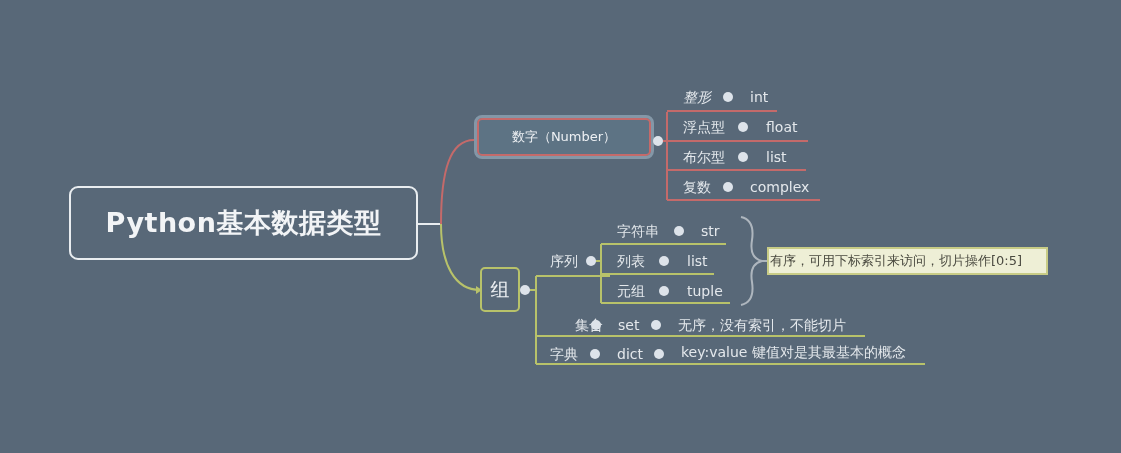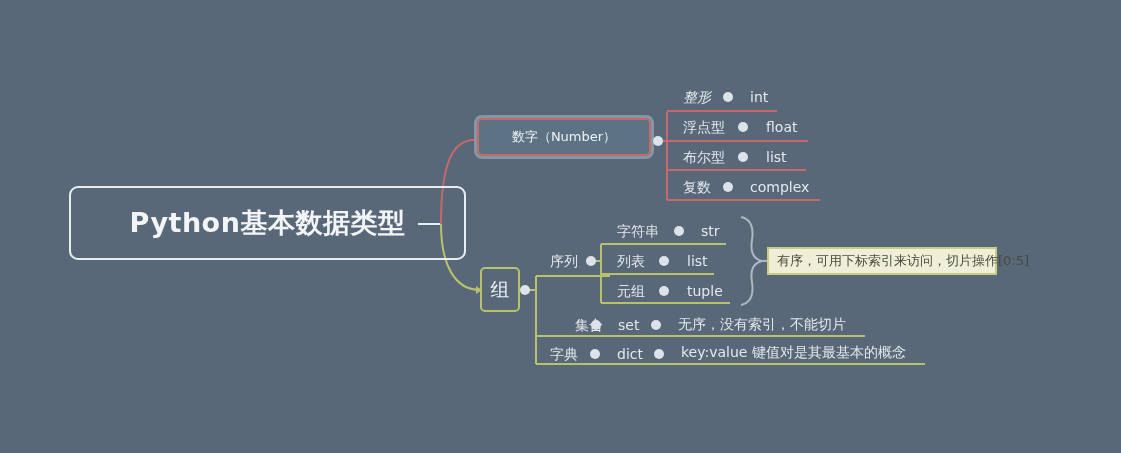--- a/index.html
+++ b/index.html
@@ -6,44 +6,44 @@
     body {
       width:1121px; height:453px; overflow:hidden;
       background:#586878;
       font-family:"DejaVu Sans","Liberation Sans",sans-serif;
       color:#e8ecef;
       position:relative;
     }
     .abs { position:absolute; }
     svg.lines { position:absolute; left:0; top:0; width:1121px; height:453px; }
     .root {
-      left:69px; top:186px; width:397px; height:74px;
+      left:69px; top:186px; width:349px; height:74px;
       border:2px solid #e9edf0; border-radius:9px; box-sizing:border-box;
       display:flex; align-items:center; justify-content:center;
       font-weight:bold; font-size:27px; color:#f2f4f6; letter-spacing:0.5px;
     }
     .num-node {
       left:474px; top:115px; width:180px; height:44px; box-sizing:border-box;
       border:3px solid #8497a7; border-radius:8px; background:#5d7384;
       display:flex; align-items:center; justify-content:center;
       box-shadow: inset 0 0 0 2px #c46a6a;
       font-size:13px; color:#eef1f4;
     }
     .grp-node {
       left:480px; top:267px; width:40px; height:45px; box-sizing:border-box;
       border:2px solid #b8c26a; border-radius:5px;
       display:flex; align-items:center; justify-content:center;
       font-size:19px; color:#eef1f4;
     }
     .lbl { font-size:14px; color:#e4e8ec; white-space:nowrap; line-height:18px; }
     .dot { width:10px; height:10px; border-radius:50%; background:#dde3ea; }
     .note {
-      left:767px; top:247px; width:230px; height:28px; box-sizing:border-box;
+      left:767px; top:247px; width:281px; height:28px; box-sizing:border-box;
       background:#eeefd6; border:2px solid #c8cc86;
-      font-size:13px; color:#4a4a40; display:flex; align-items:center; padding-left:8px;
+      font-size:13px; color:#4a4a40; display:flex; align-items:center; padding-left:1px;
       white-space:nowrap;
     }
   </style>
 </head>
 <body>
 
 <svg class="lines" viewBox="0 0 1121 453">
 
   <line x1="418" y1="224" x2="441" y2="224" stroke="#e9edf0" stroke-width="2"></line>
 
@@ -121,19 +121,19 @@
 <div class="abs lbl" style="left:687px;top:282px;">tuple</div>
 
 <div class="abs note">
   <span>有序，可用下标索引来访问，切片操作[0:5]</span>
 </div>
 
 <div class="abs lbl" style="left:550px;top:316px;margin-left:25px;">集合</div>
 <div class="abs dot" style="left:591px;top:320px;"></div>
 <div class="abs lbl" style="left:618px;top:316px;">set</div>
 <div class="abs dot" style="left:651px;top:320px;"></div>
-<div class="abs lbl" style="left:678px;top:316px;font-family:Liberation Serif, serif;">无序，没有索引，不能切片</div>
+<div class="abs lbl" style="left:678px;top:316px;">无序，没有索引，不能切片</div>
 
 <div class="abs lbl" style="left:550px;top:345px;">字典</div>
 <div class="abs dot" style="left:590px;top:349px;"></div>
 <div class="abs lbl" style="left:617px;top:345px;">dict</div>
 <div class="abs dot" style="left:654px;top:349px;"></div>
 <div class="abs lbl" style="left:681px;top:343px;">key:value 键值对是其最基本的概念</div>
 
 </body></html>

